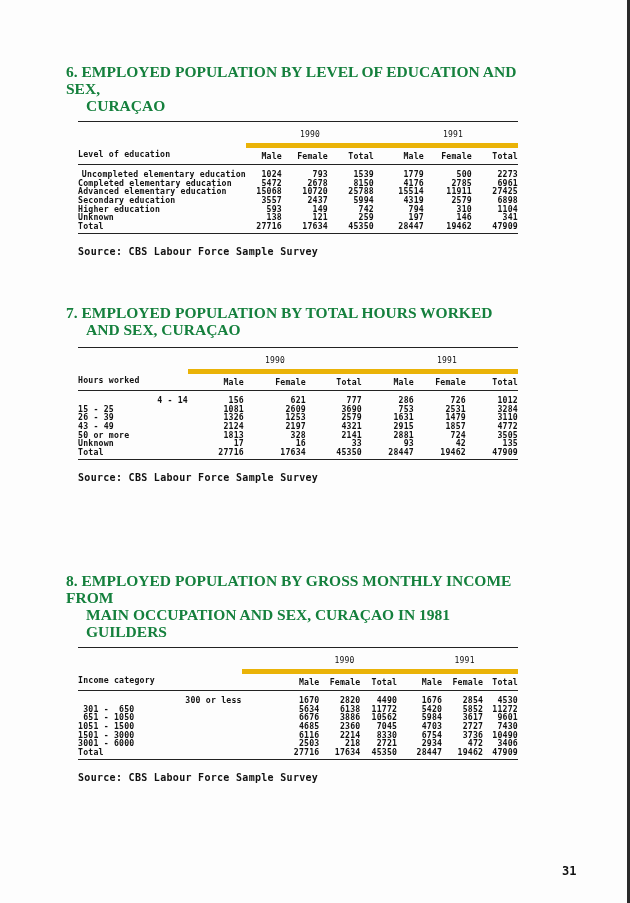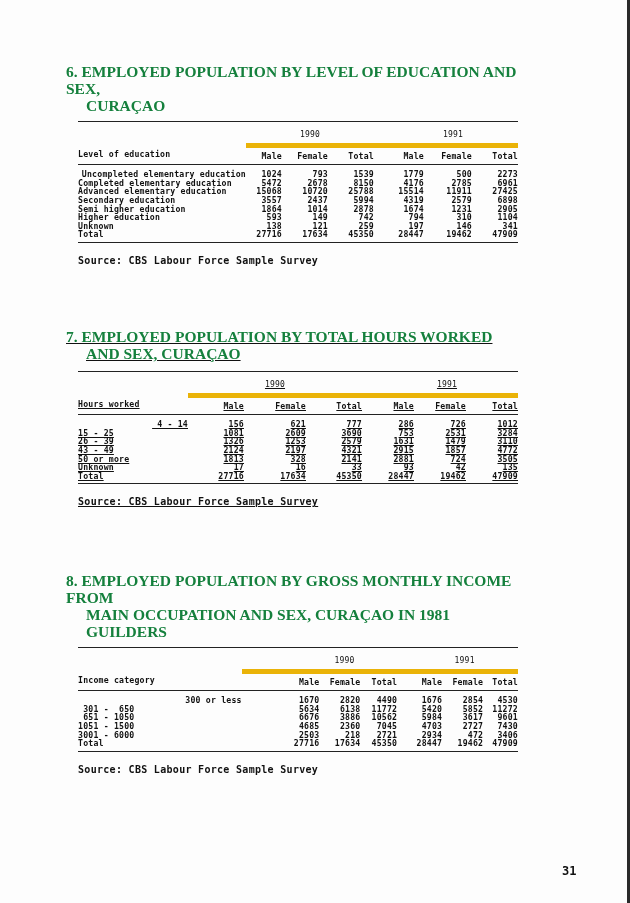--- a/index.html
+++ b/index.html
@@ -110,29 +110,20 @@
         <tr>
           <td>Secondary education</td>
           <td class="num">3557</td>
           <td class="num">2437</td>
           <td class="num">5994</td>
           <td class="num">4319</td>
           <td class="num">2579</td>
           <td class="num">6898</td>
         </tr>
         <tr>
-          <td>Semi higher education</td>
-          <td class="num">1864</td>
-          <td class="num">1014</td>
-          <td class="num">2878</td>
-          <td class="num">1674</td>
-          <td class="num">1231</td>
-          <td class="num">2905</td>
-        </tr>
-        <tr>
           <td>Higher education</td>
           <td class="num">593</td>
           <td class="num">149</td>
           <td class="num">742</td>
           <td class="num">794</td>
           <td class="num">310</td>
           <td class="num">1104</td>
         </tr>
         <tr>
           <td>Unknown</td>
@@ -150,21 +141,21 @@
           <td class="num">45350</td>
           <td class="num">28447</td>
           <td class="num">19462</td>
           <td class="num">47909</td>
         </tr>
       </tbody>
   </table>
   <div class="source">Source: CBS Labour Force Sample Survey</div>
 </div>
 
-<div class="section" style="top:328px;text-decoration:underline;">
+<div class="section" style="top:304px;">
   <h2 class="title" style="margin-left:-12px;">
     <span>7. EMPLOYED POPULATION BY TOTAL HOURS WORKED</span>
     <span class="l2">AND SEX, CURAÇAO</span>
   </h2>
   <table style="margin-top:9px;">
     <colgroup>
         <col style="width:110px">
         <col style="width:56px">
         <col style="width:62px">
         <col style="width:56px">
@@ -325,20 +316,29 @@
         <tr>
           <td>1051 - 1500</td>
           <td class="num">4685</td>
           <td class="num">2360</td>
           <td class="num">7045</td>
           <td class="num">4703</td>
           <td class="num">2727</td>
           <td class="num">7430</td>
         </tr>
         <tr>
+          <td>1501 - 3000</td>
+          <td class="num">6116</td>
+          <td class="num">2214</td>
+          <td class="num">8330</td>
+          <td class="num">6754</td>
+          <td class="num">3736</td>
+          <td class="num">10490</td>
+        </tr>
+        <tr>
           <td>3001 - 6000</td>
           <td class="num">2503</td>
           <td class="num">218</td>
           <td class="num">2721</td>
           <td class="num">2934</td>
           <td class="num">472</td>
           <td class="num">3406</td>
         </tr>
         <tr class="last">
           <td>Total</td>

